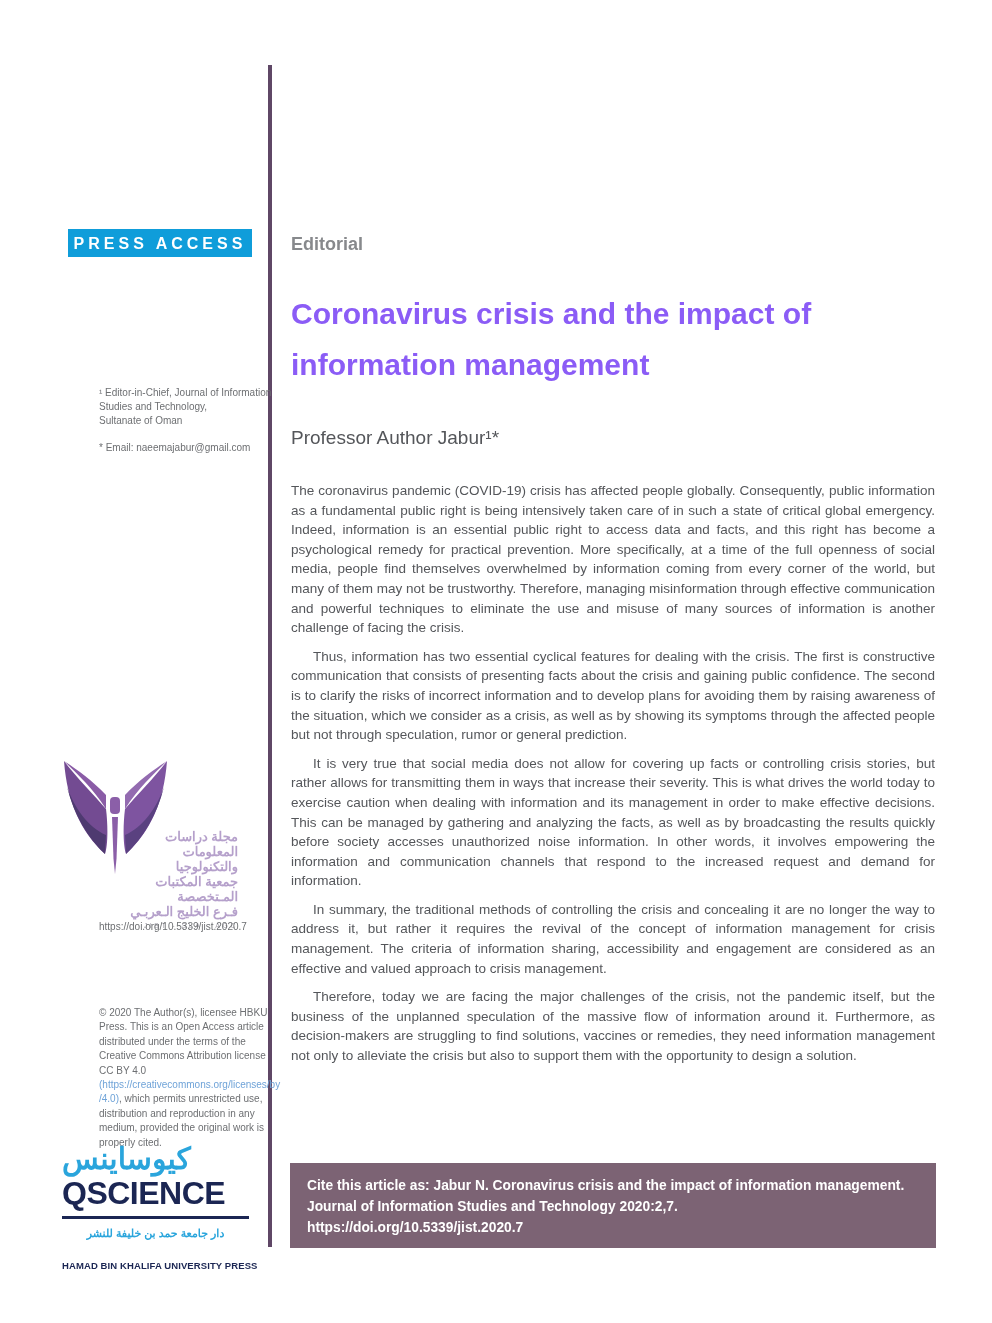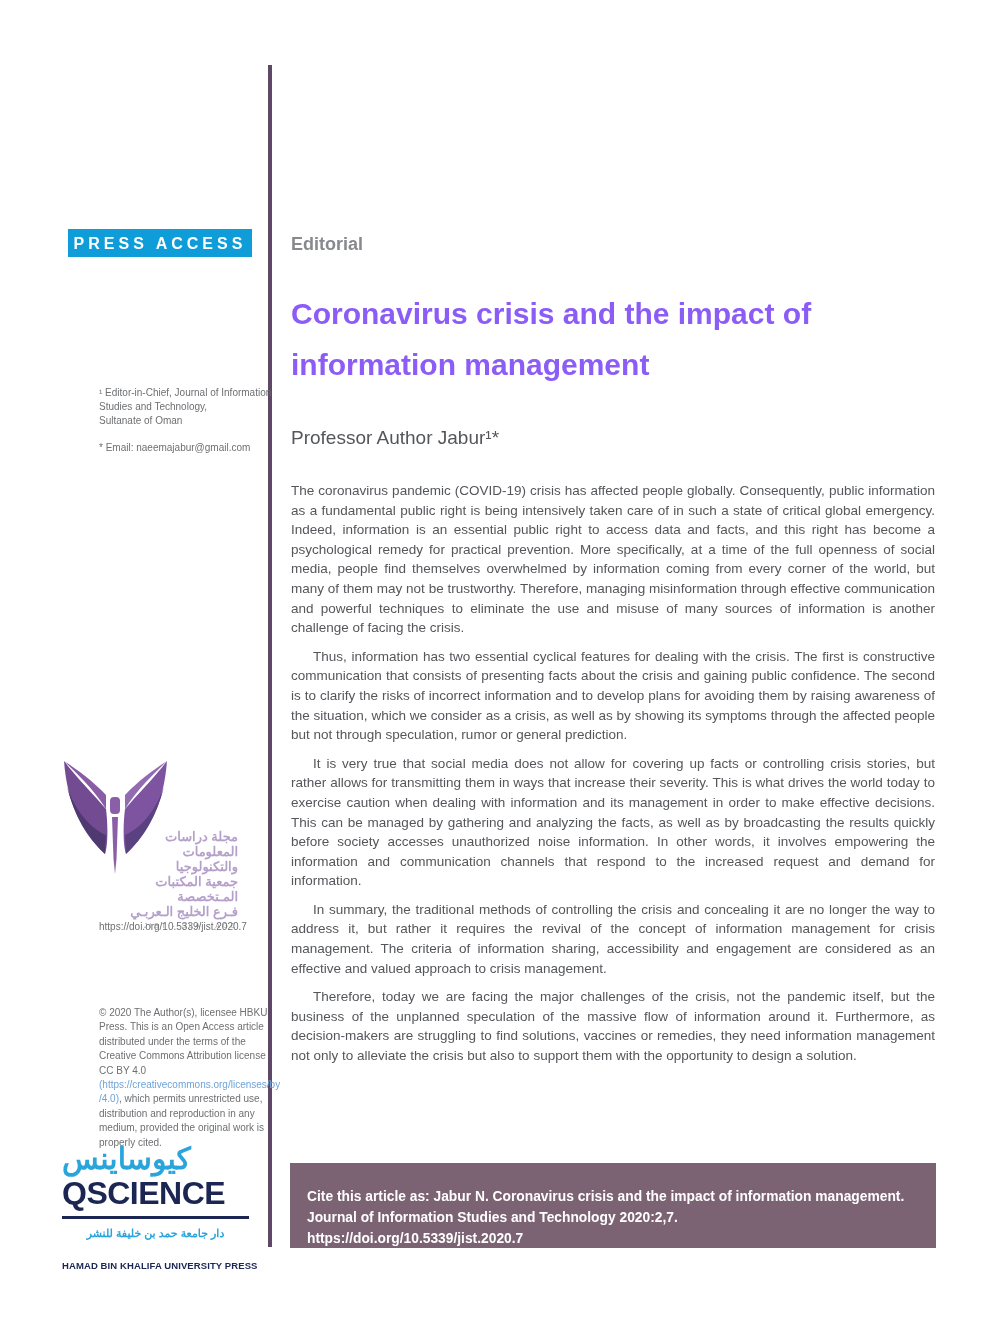--- a/index.html
+++ b/index.html
@@ -49,21 +49,21 @@
   .press { position:absolute; left:62px; top:1142px; width:187px; }
   .press-ar  { font-size:30px; font-weight:bold; color:#2aa5dc; line-height:34px; }
   .press-en  { font-size:32px; font-weight:bold; color:#1b2653; letter-spacing:-0.5px; line-height:34px; }
   .press-rule{ height:3px; background:#1b2653; margin:6px 0 5px 0; }
   .press-ar2 { font-size:11px; font-weight:bold; color:#2aa5dc; text-align:center; line-height:18px; }
   .press-en2 { font-size:9.5px; font-weight:bold; color:#1b2653; white-space:nowrap; letter-spacing:0.1px; margin-top:18px; }
 
   .citebox {
     position:absolute; left:290px; top:1163px; width:646px; height:85px;
     background:#7c6374; color:#ffffff; font-weight:bold; font-size:13.8px;
-    line-height:21px; padding:23px 18px 0 17px;
+    line-height:21px; padding:12px 18px 0 17px;
   }
 </style>
 </head>
 <body>
 
 <div class="page">
 
   <div class="vrule"></div>
 
   <div class="open-access">PRESS ACCESS</div>

